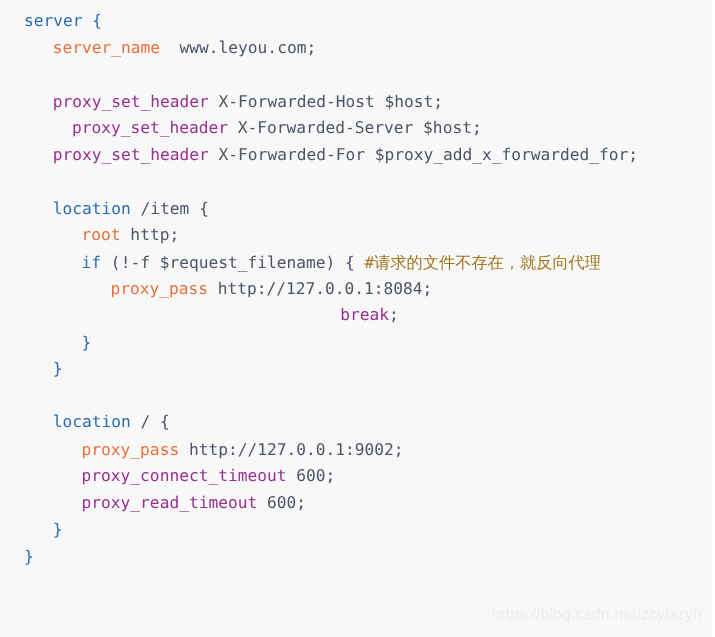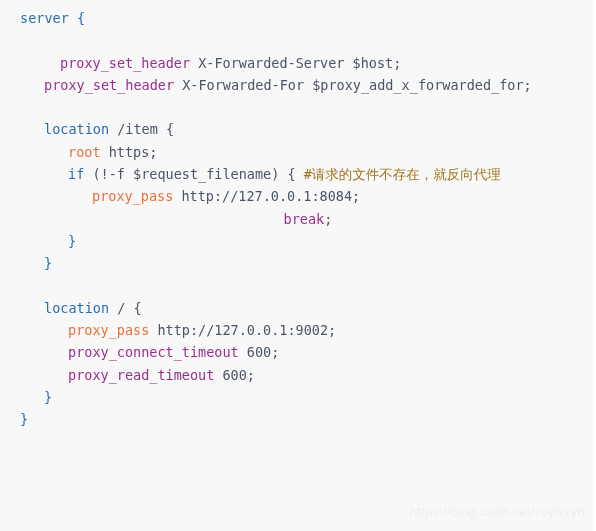--- a/index.html
+++ b/index.html
@@ -53,26 +53,28 @@
     user-select: none;
   }
 </style>
 </head>
 <body>
 
 <div id="page">
 
   <div class="code-block" id="code-block">
       <div class="code-line" style="padding-left: 20px;"><span class="tok t-blue">server</span><span class="tok t-plain"> </span><span class="tok t-brace">{</span></div>
+      <div class="code-line" style="padding-left: 44px;"><span class="tok t-orange">server_name</span><span class="tok t-plain">  www.leyou.com;</span></div>
       <div class="code-line blank" style="padding-left: 20px;"></div>
+      <div class="code-line" style="padding-left: 44px;"><span class="tok t-purple">proxy_set_header</span><span class="tok t-plain"> X-Forwarded-Host $host;</span></div>
       <div class="code-line" style="padding-left: 60px;"><span class="tok t-purple">proxy_set_header</span><span class="tok t-plain"> X-Forwarded-Server $host;</span></div>
       <div class="code-line" style="padding-left: 44px;"><span class="tok t-purple">proxy_set_header</span><span class="tok t-plain"> X-Forwarded-For $proxy_add_x_forwarded_for;</span></div>
       <div class="code-line blank" style="padding-left: 20px;"></div>
       <div class="code-line" style="padding-left: 44px;"><span class="tok t-blue">location</span><span class="tok t-plain"> /item </span><span class="tok t-plain">{</span></div>
-      <div class="code-line" style="padding-left: 68px;"><span class="tok t-orange">root</span><span class="tok t-plain"> https;</span></div>
+      <div class="code-line" style="padding-left: 68px;"><span class="tok t-orange">root</span><span class="tok t-plain"> http;</span></div>
       <div class="code-line" style="padding-left: 68px;"><span class="tok t-blue">if</span><span class="tok t-plain"> (!-f $request_filename) { </span><span class="tok t-comment">#请求的文件不存在，就反向代理</span></div>
       <div class="code-line" style="padding-left: 92px;"><span class="tok t-orange">proxy_pass</span><span class="tok t-plain"> http://127.0.0.1:8084;</span></div>
       <div class="code-line" style=" text-align: center;"><span class="tok t-purple">break</span><span class="tok t-plain">;</span></div>
       <div class="code-line" style="padding-left: 68px;"><span class="tok t-brace">}</span></div>
       <div class="code-line" style="padding-left: 44px;"><span class="tok t-brace">}</span></div>
       <div class="code-line blank" style="padding-left: 20px;"></div>
       <div class="code-line" style="padding-left: 44px;"><span class="tok t-blue">location</span><span class="tok t-plain"> / </span><span class="tok t-plain">{</span></div>
       <div class="code-line" style="padding-left: 68px;"><span class="tok t-orange">proxy_pass</span><span class="tok t-plain"> http://127.0.0.1:9002;</span></div>
       <div class="code-line" style="padding-left: 68px;"><span class="tok t-purple">proxy_connect_timeout</span><span class="tok t-plain"> 600;</span></div>
       <div class="code-line" style="padding-left: 68px;"><span class="tok t-purple">proxy_read_timeout</span><span class="tok t-plain"> 600;</span></div>

